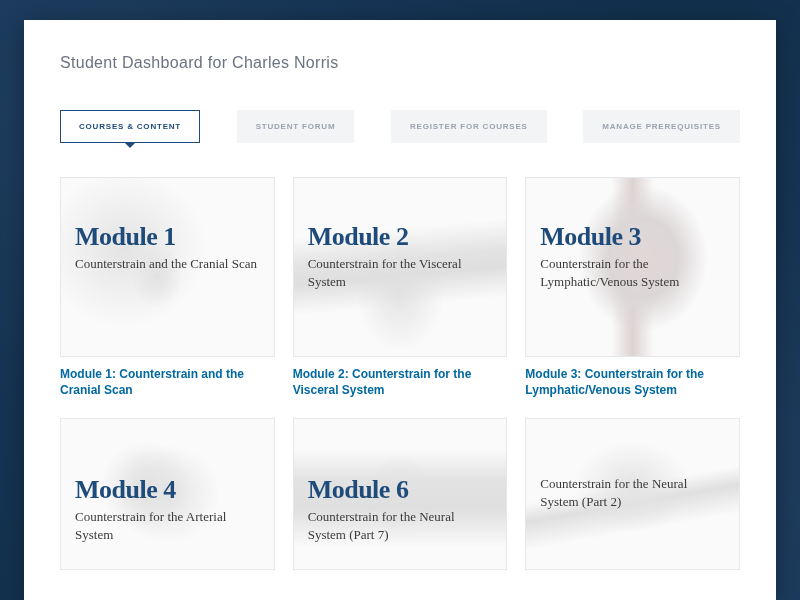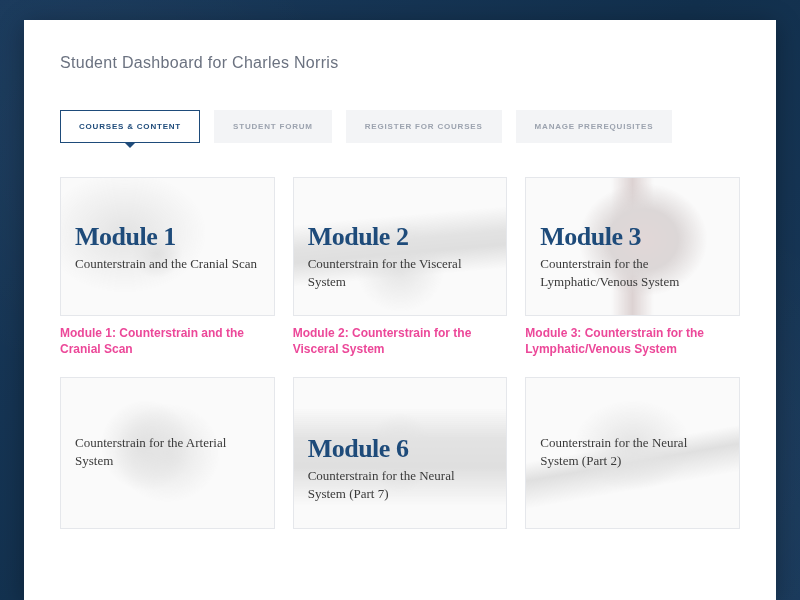--- a/index.html
+++ b/index.html
@@ -1,38 +1,38 @@
 <!DOCTYPE html>
 <html><head>
 <meta charset="utf-8">
 <style>
 *{box-sizing:border-box;margin:0;padding:0}
 body{background:#1a3a5c;font-family:'Helvetica Neue',Arial,sans-serif;width:800px;height:600px;overflow:hidden;position:relative}
 .bg-texture{position:absolute;inset:0;background:linear-gradient(135deg,#1a3a5c 0%,#12304d 50%,#1a3a5c 100%);opacity:1}
 .bg-texture::before{content:'';position:absolute;inset:0;background:radial-gradient(circle at 15% 25%,rgba(255,255,255,.03) 0%,transparent 30%),radial-gradient(circle at 85% 75%,rgba(255,255,255,.03) 0%,transparent 30%)}
 .panel{position:absolute;top:20px;left:24px;right:24px;bottom:0;background:#fff;box-shadow:0 4px 24px rgba(0,0,0,.3);padding:34px 36px 0;overflow:hidden}
 .page-title{font-size:16px;font-weight:300;color:#6b7280;letter-spacing:.3px;margin-bottom:38px}
-.tabs{display:flex;gap:14px;justify-content:flex-start;margin-bottom:34px}
+.tabs{display:flex;gap:8px;justify-content:space-between;margin-bottom:34px}
 .tab{padding:11px 18px;font-size:8px;font-weight:700;letter-spacing:.8px;text-transform:uppercase;cursor:pointer;color:#9ca3af;background:#f3f4f6;border:1px solid transparent;position:relative}
 .tab.active{color:#1e4b7a;background:#fff;border:1px solid #1e4b7a}
 .tab.active::after{content:'';position:absolute;top:100%;left:50%;transform:translateX(-50%);border:6px solid transparent;border-top-color:#1e4b7a}
 .grid{display:grid;grid-template-columns:repeat(3,1fr);gap:18px}
 .card{cursor:pointer}
-.thumb{border:1px solid #e5e7eb;height:139px;position:relative;overflow:hidden;background:#fafafa}
+.thumb{border:1px solid #e5e7eb;height:180px;position:relative;overflow:hidden;background:#fafafa}
 .thumb-art{position:absolute;inset:0;opacity:.23}
 .art-head{background:radial-gradient(ellipse 70% 80% at 30% 40%,#999 0%,transparent 55%),radial-gradient(ellipse 20% 30% at 45% 55%,#888 0%,transparent 60%)}
 .art-hand{background:linear-gradient(175deg,transparent 30%,#999 45%,#888 55%,transparent 70%),radial-gradient(ellipse 35% 55% at 50% 65%,#999 0%,transparent 60%)}
 .art-neck{background:radial-gradient(ellipse 55% 75% at 55% 45%,#a88 0%,#988 30%,transparent 55%),linear-gradient(90deg,transparent 40%,#977 50%,transparent 60%);opacity:.3}
 .art-heart{background:radial-gradient(ellipse 45% 60% at 50% 50%,#999 0%,transparent 55%),radial-gradient(circle at 40% 45%,#888 0%,transparent 30%)}
 .art-spine{background:linear-gradient(180deg,transparent 20%,#999 40%,#888 60%,transparent 85%),radial-gradient(ellipse 25% 45% at 50% 50%,#999 0%,transparent 60%)}
 .art-pelvis{background:radial-gradient(ellipse 50% 55% at 50% 45%,#999 0%,transparent 55%),linear-gradient(170deg,transparent 45%,#888 55%,transparent 70%)}
 .thumb-text{position:absolute;left:14px;right:14px;top:44px}
 .thumb-title{font-family:Georgia,'Times New Roman',serif;font-size:26px;font-weight:700;color:#1e4b7a;margin-bottom:3px;letter-spacing:-.5px}
 .thumb-sub{font-family:Georgia,'Times New Roman',serif;font-size:13px;color:#3a3a3a;line-height:1.35}
-.caption{font-size:12px;font-weight:700;color:#ec4899;margin-top:9px;line-height:1.35}
+.caption{font-size:12px;font-weight:700;color:#0369a1;margin-top:9px;line-height:1.35}
 .row2 .thumb{height:152px}
 .row2 .thumb-text{top:56px}
 .row2{margin-top:2px}
 </style>
 </head>
 <body>
 
 <div class="bg-texture"></div>
 <div class="panel">
   <h1 class="page-title">Student Dashboard for Charles Norris</h1>
@@ -75,20 +75,21 @@
           <div class="thumb-sub">Counterstrain for the Lymphatic/Venous System</div>
         </div>
       </div>
       <div class="caption">Module 3: Counterstrain for the Lymphatic/Venous System</div>
     </div>
 
     <div class="card row2">
       <div class="thumb">
         <div class="thumb-art art-heart"></div>
         <div class="thumb-text">
+          <div class="thumb-title">Module 4</div>
           <div class="thumb-sub">Counterstrain for the Arterial System</div>
         </div>
       </div>
     </div>
 
     <div class="card row2">
       <div class="thumb">
         <div class="thumb-art art-spine"></div>
         <div class="thumb-text">
           <div class="thumb-title">Module 6</div>

